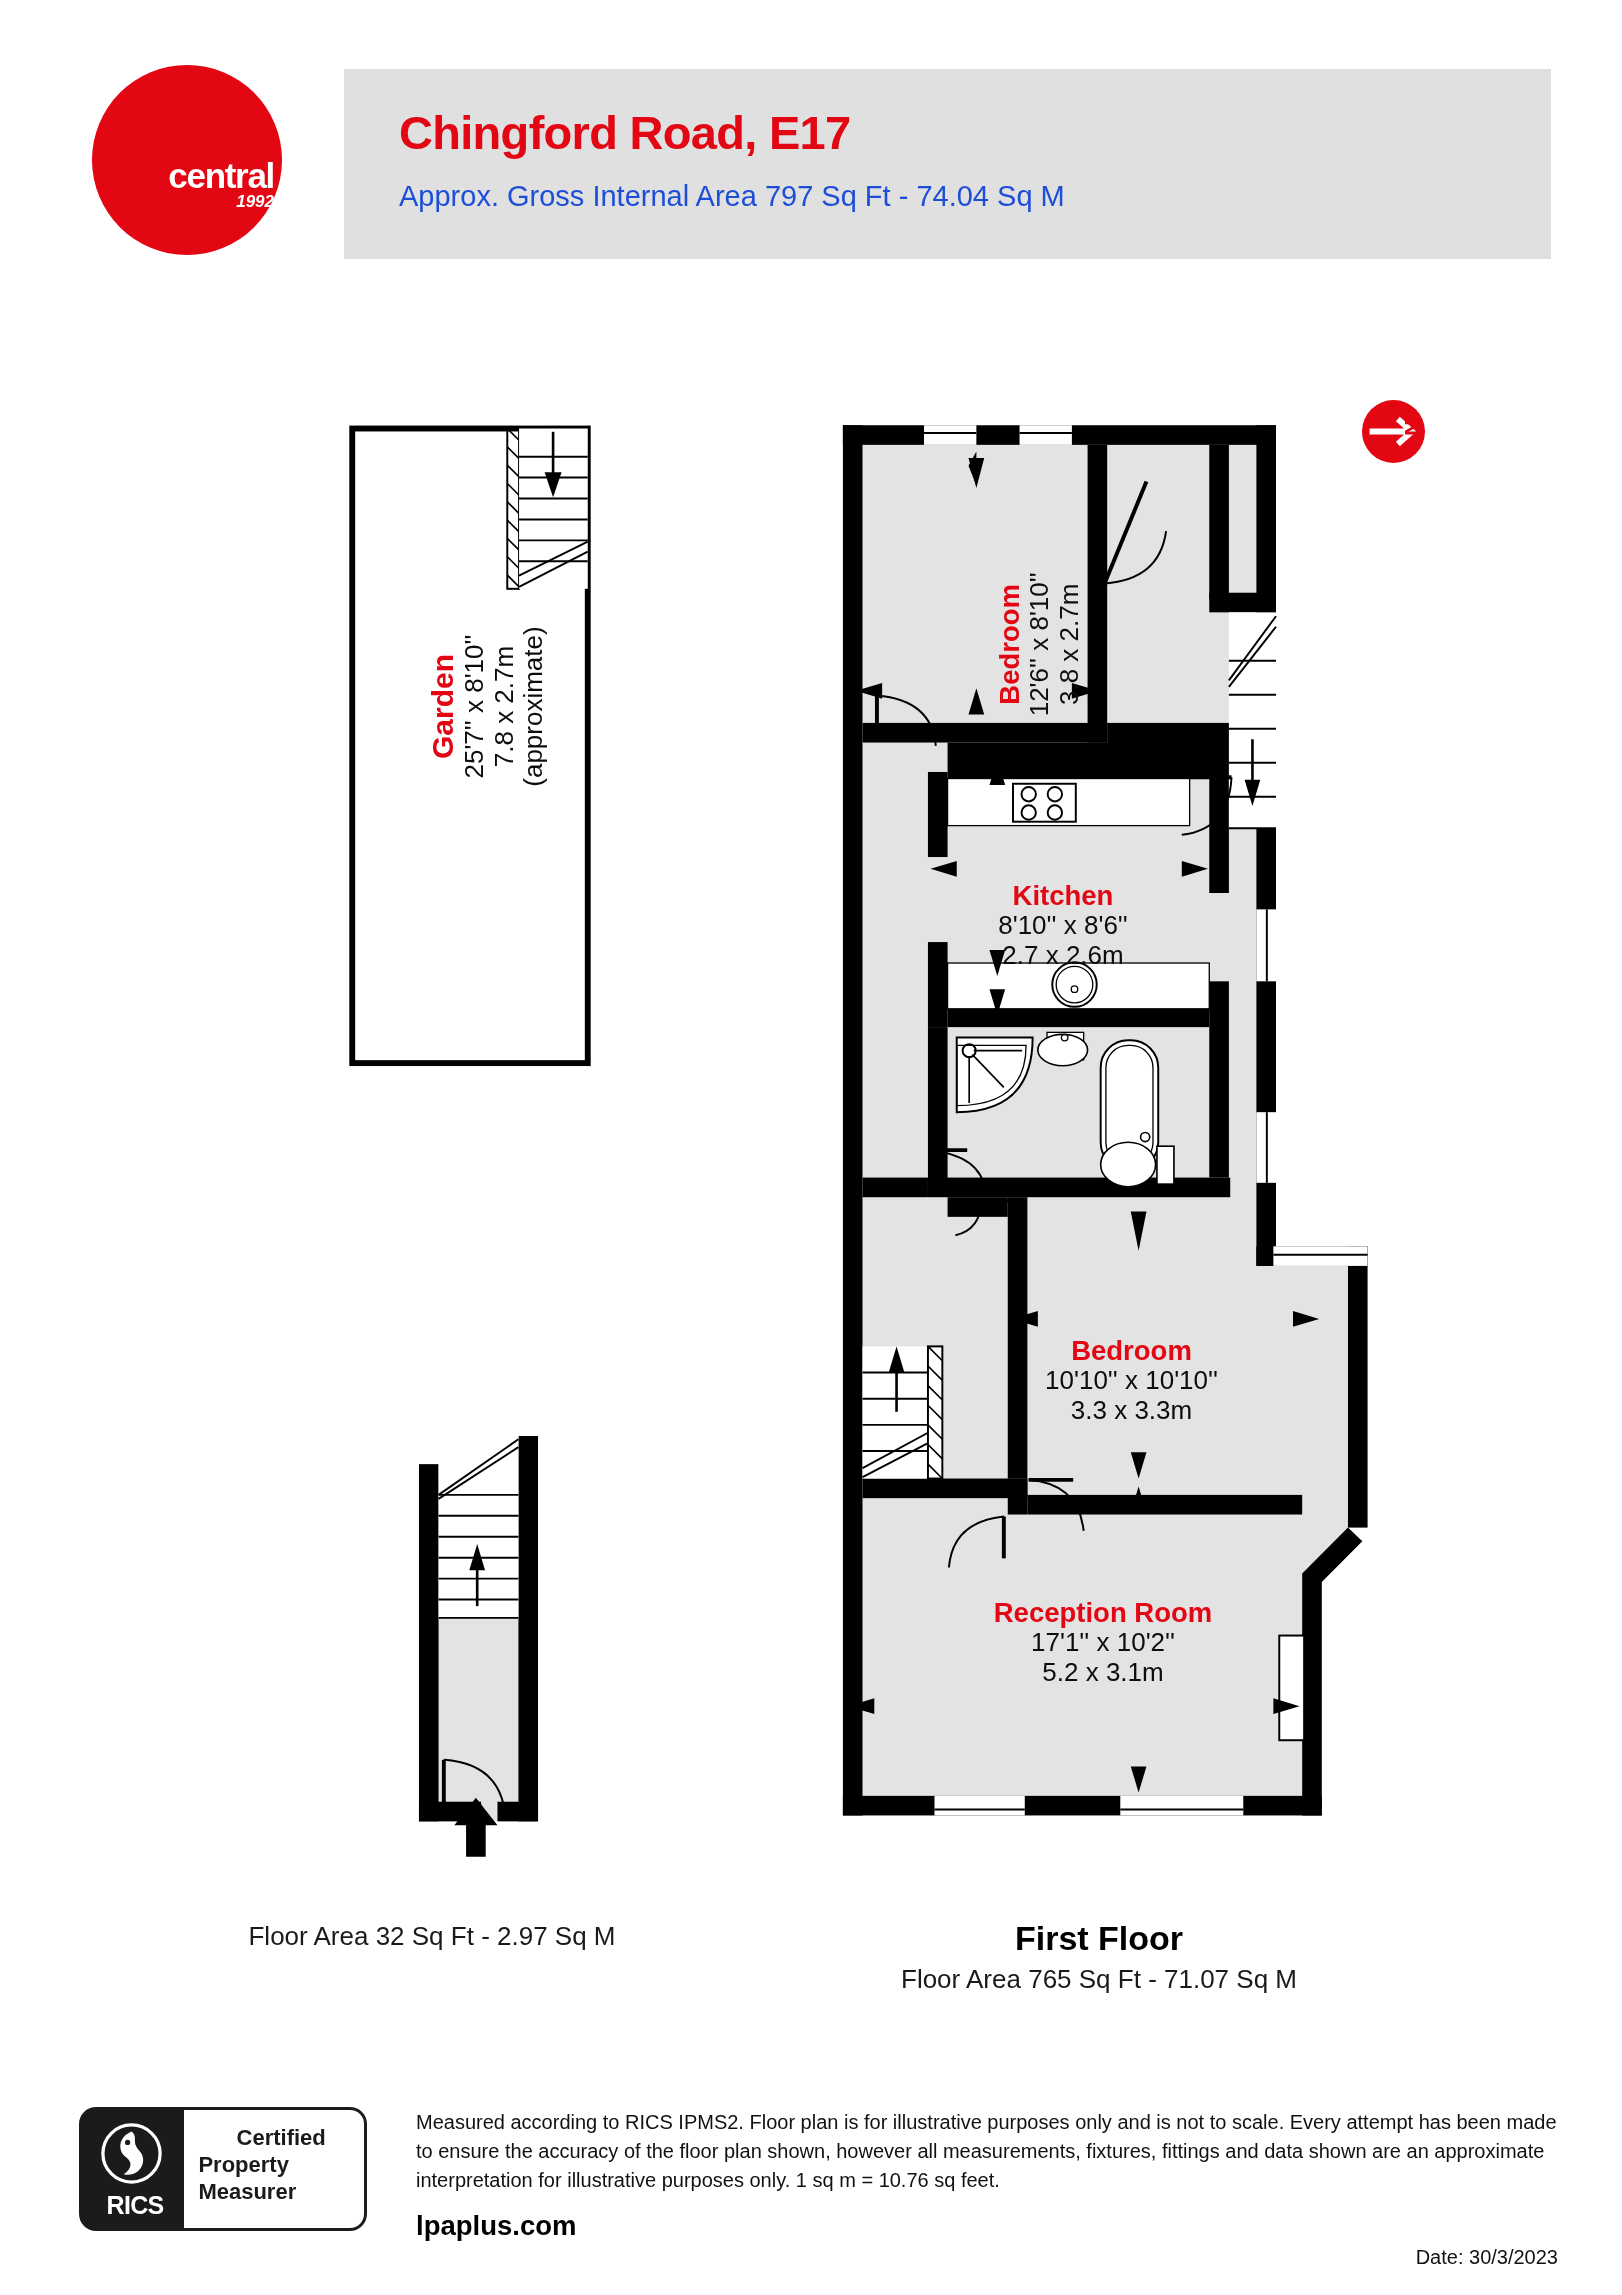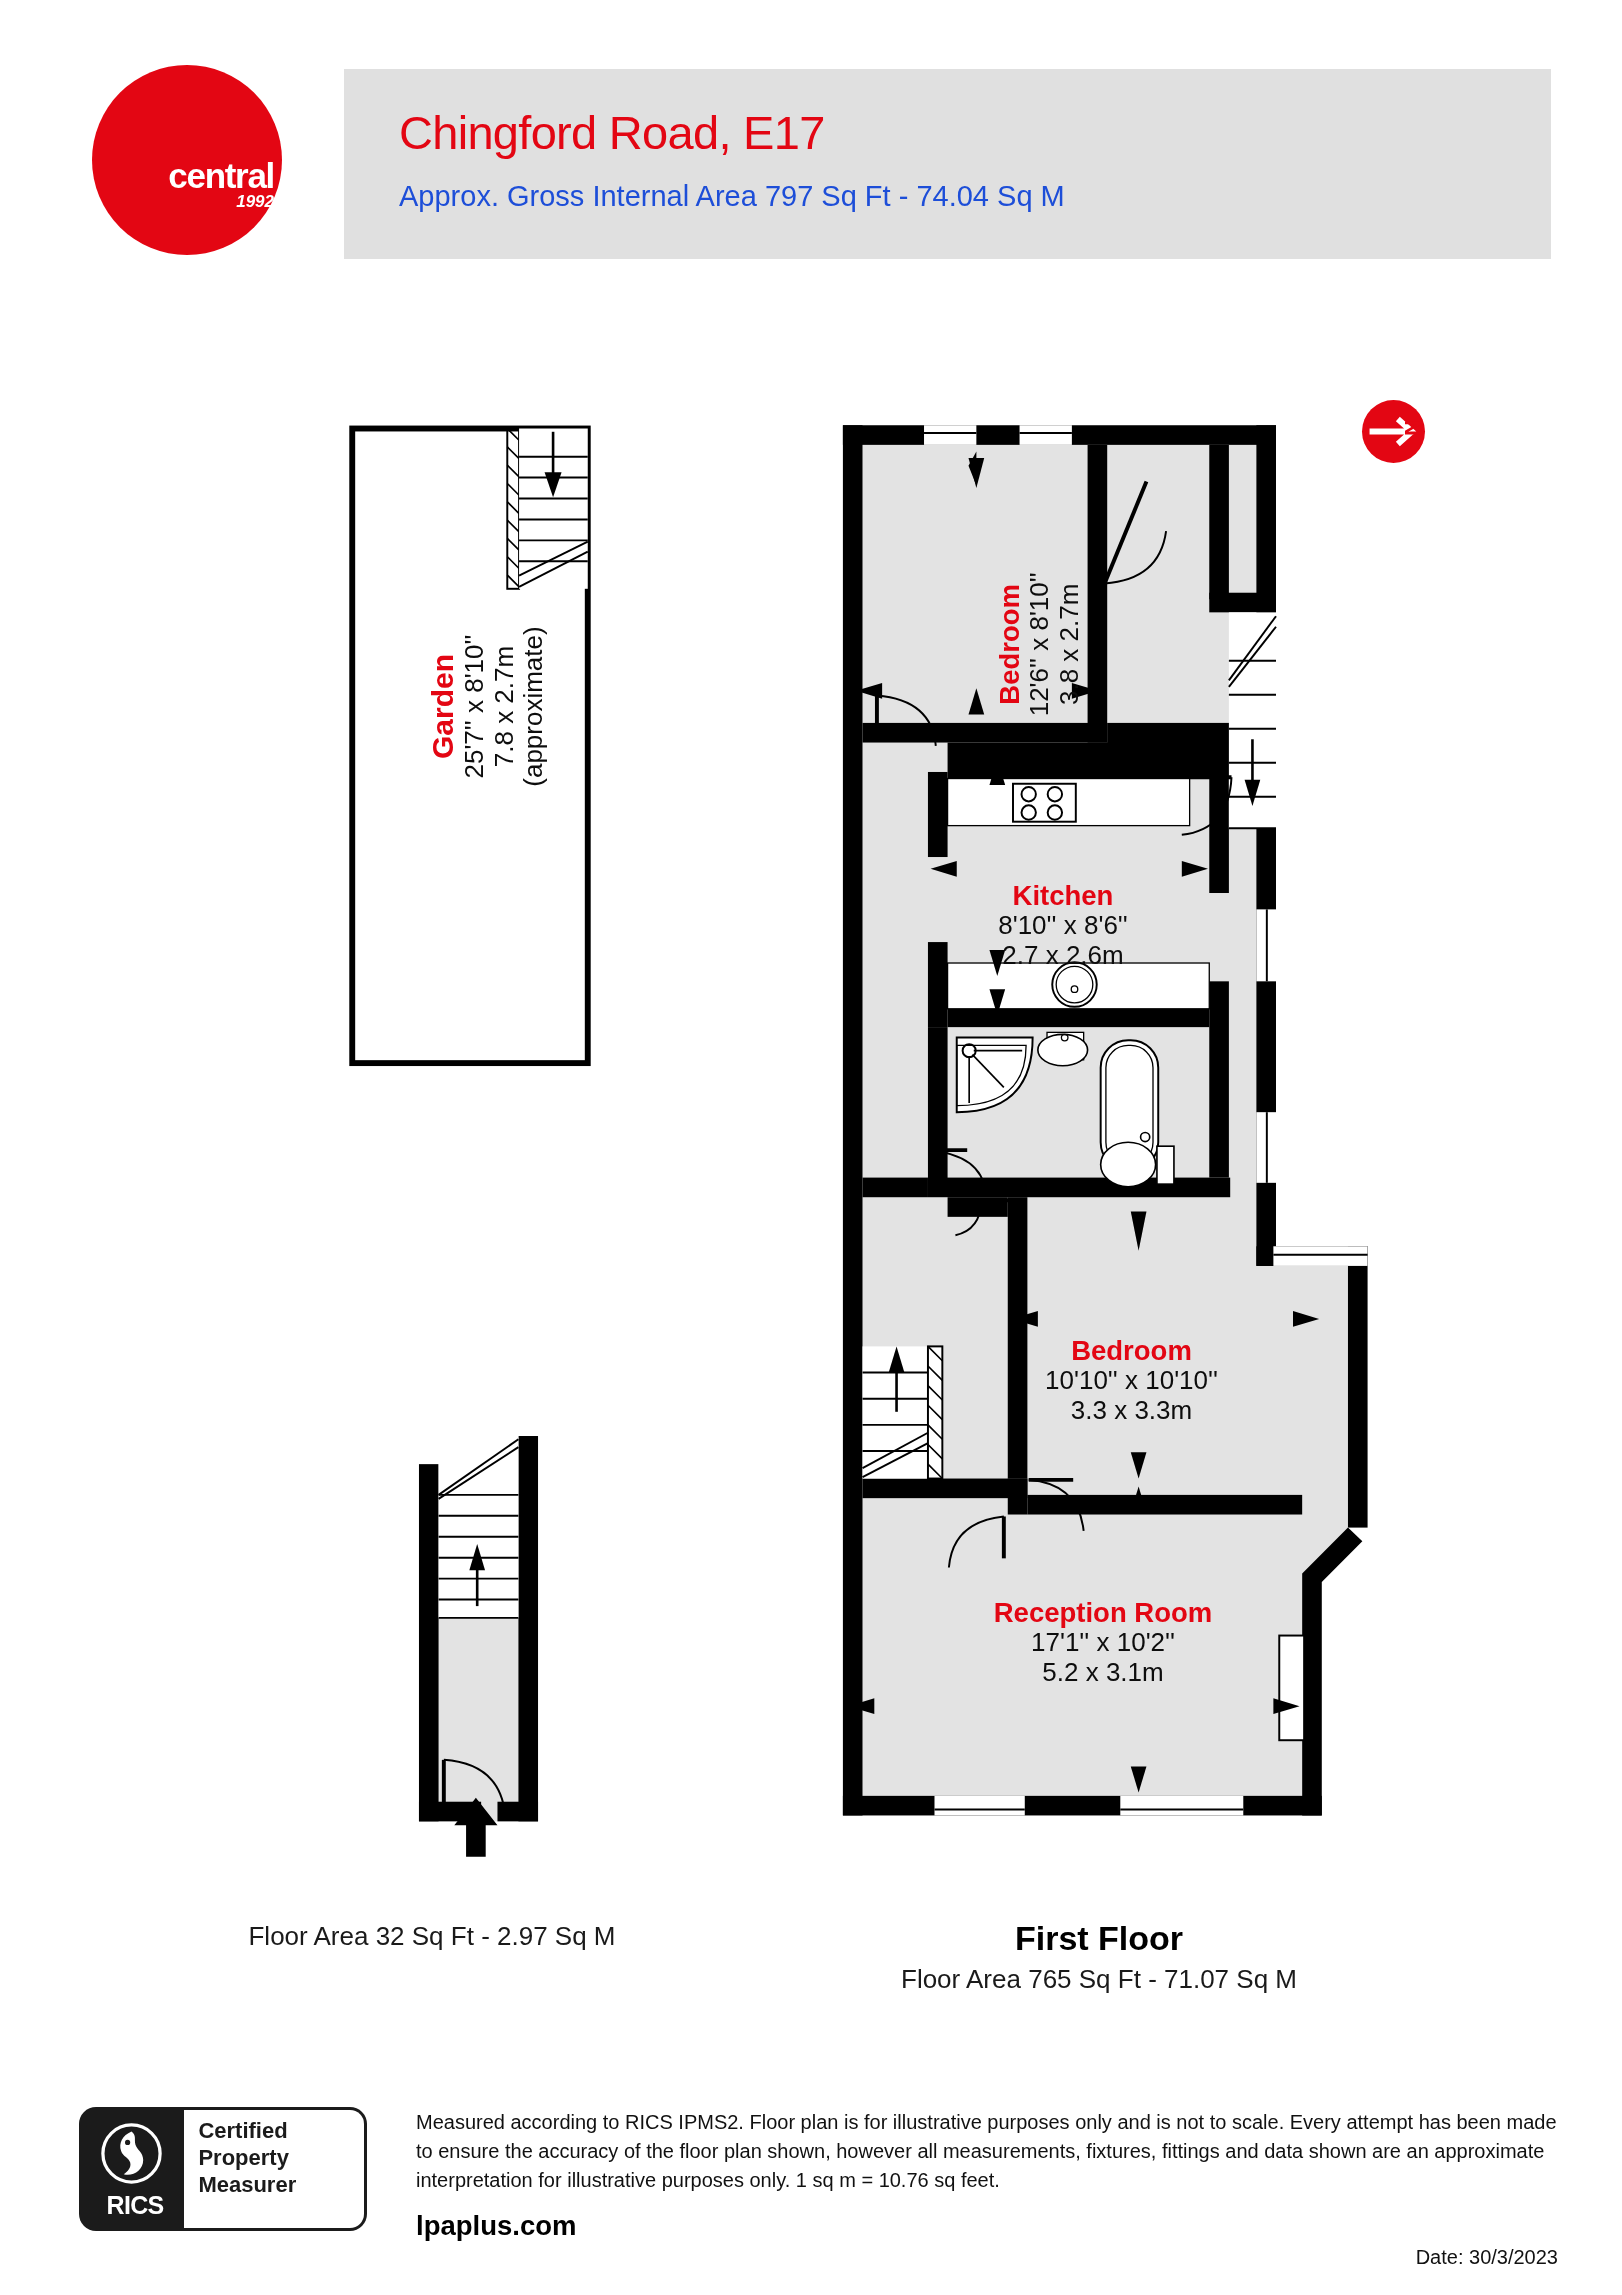--- a/index.html
+++ b/index.html
@@ -55,21 +55,21 @@
     font-size: 17px;
     font-weight: bold;
     font-style: italic;
     line-height: 1;
   }
   #header-title {
     position: absolute;
     left: 399px; top: 105px;
     color: #e30613;
     font-size: 47px;
-    font-weight: normal;
+    font-weight: bold;
     letter-spacing: -0.7px;
   }
   #header-subtitle {
     position: absolute;
     left: 399px; top: 180px;
     color: #1d4ed8;
     font-size: 29px;
     font-weight: normal;
   }
 
@@ -206,21 +206,21 @@
     box-sizing: border-box;
   }
   #rics-right span {
     display: block;
     color: #1b1b1b;
     font-size: 22px;
     font-weight: bold;
     line-height: 1.22;
     padding-left: 14.4px;
   }
-  #rics-right span:first-child { padding-top: 8px; }
+  #rics-right span:first-child { padding-top: 15px; text-align: center; }
 
   #disclaimer {
     position: absolute;
     left: 416px; top: 14.4px;
     width: 1142px;
     font-size: 20px;
     line-height: 1.45;
     color: #111111;
   }
   #website {

